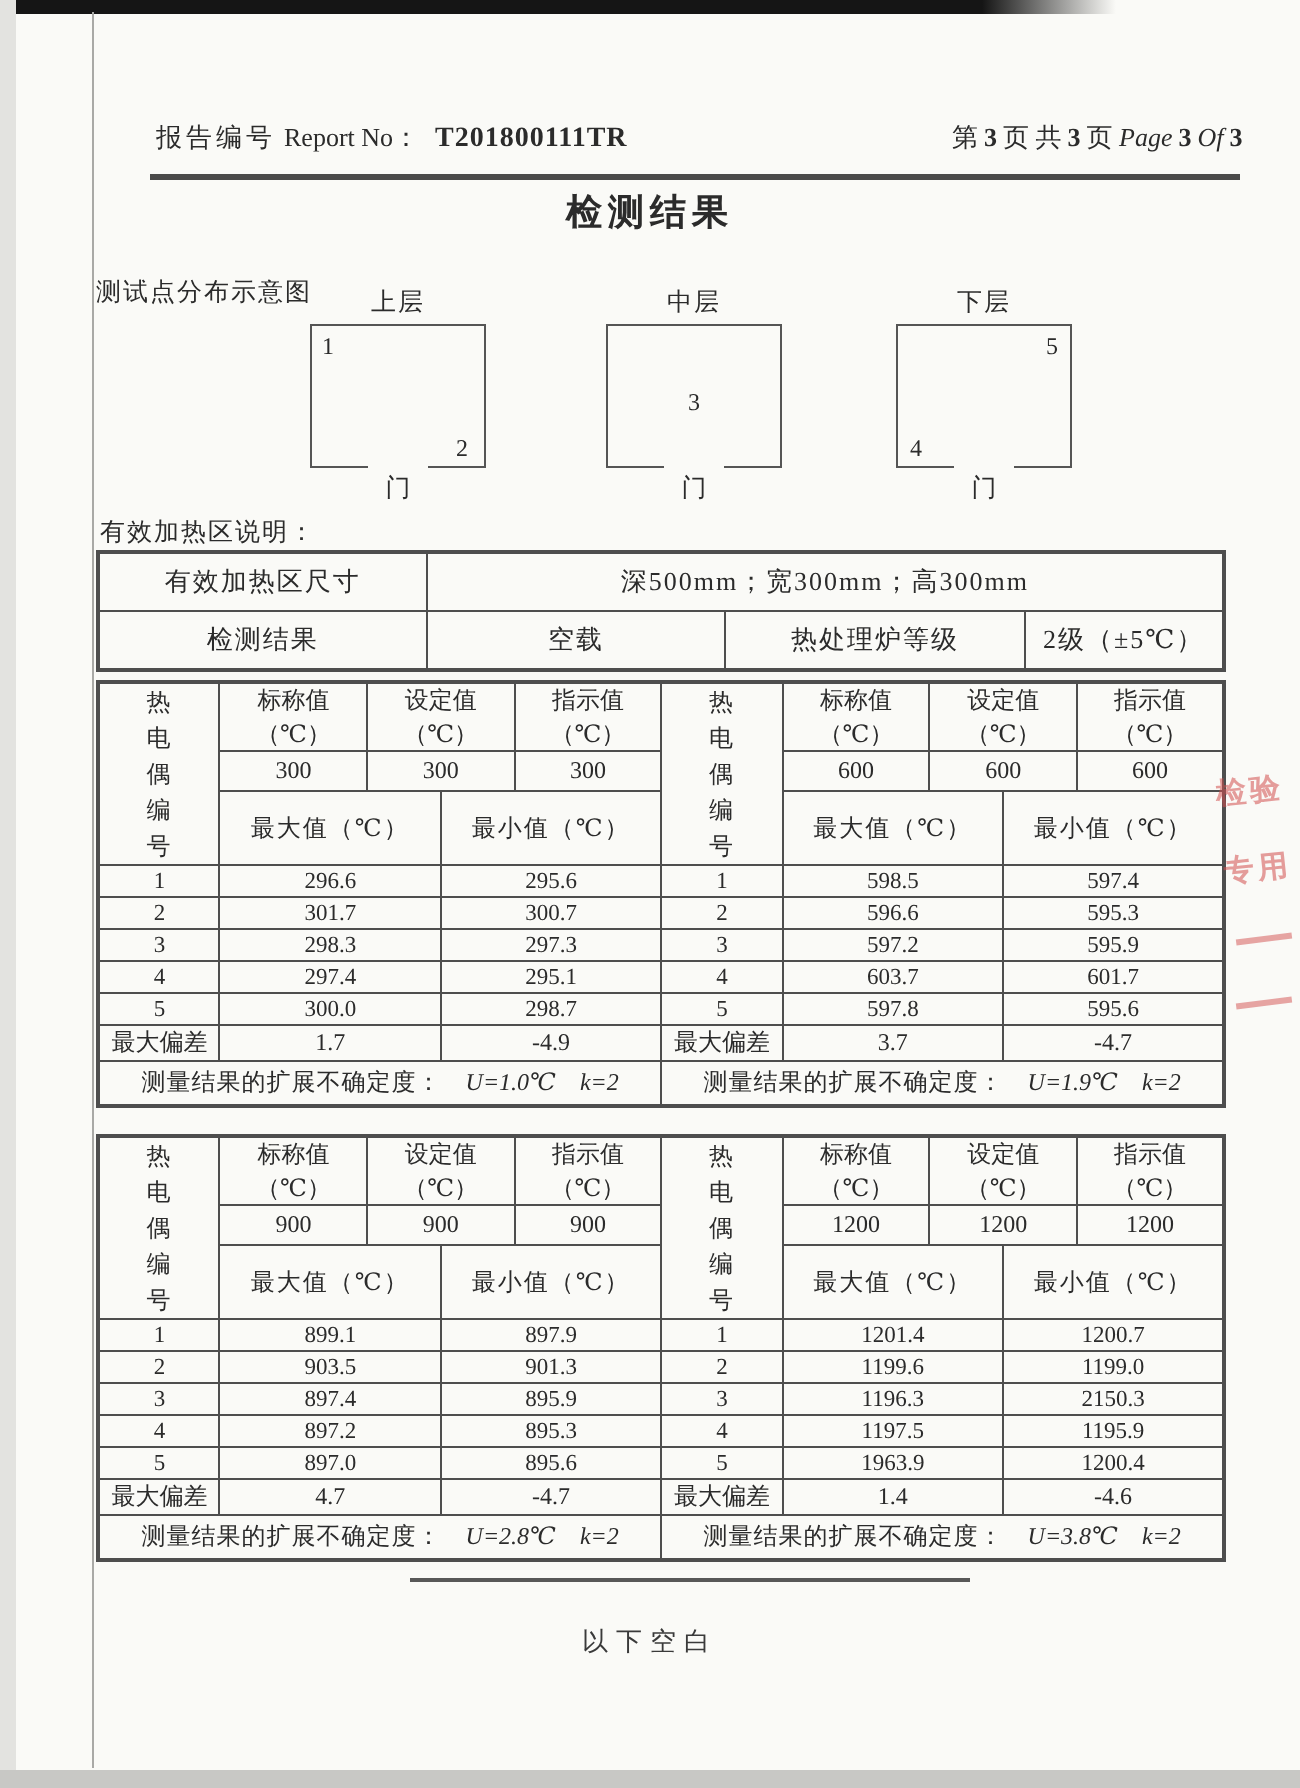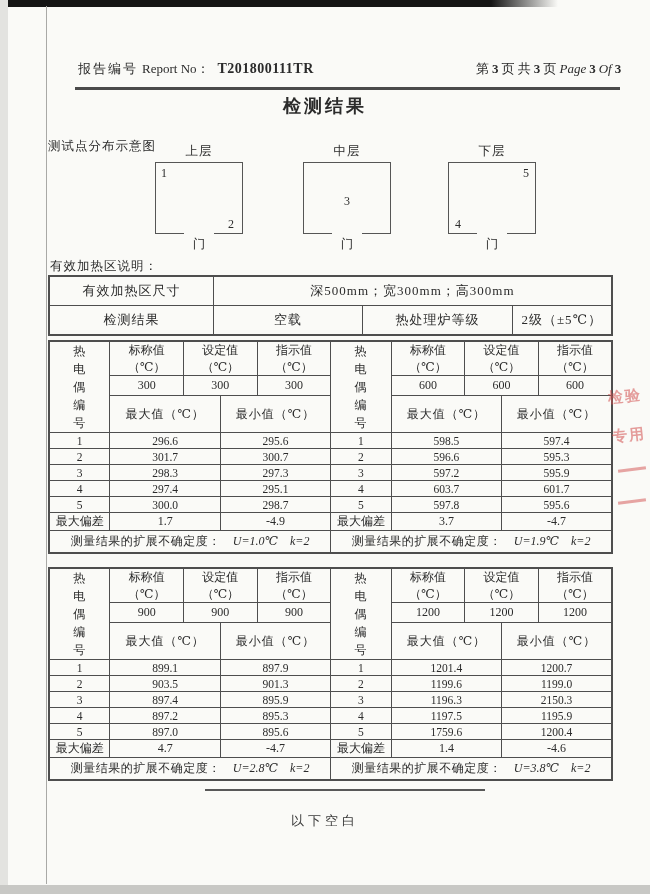--- a/index.html
+++ b/index.html
@@ -359,21 +359,21 @@
       <td colspan="3">895.3</td>
       <td>4</td>
       <td colspan="3">1197.5</td>
       <td colspan="3">1195.9</td>
     </tr>
     <tr class="r-d">
       <td>5</td>
       <td colspan="3">897.0</td>
       <td colspan="3">895.6</td>
       <td>5</td>
-      <td colspan="3">1759.6</td>
+      <td colspan="3">1963.9</td>
       <td colspan="3">1200.4</td>
     </tr>
     <tr class="r-dev">
       <td>最大偏差</td>
       <td colspan="3">4.7</td>
       <td colspan="3">-4.7</td>
       <td>最大偏差</td>
       <td colspan="3">1.4</td>
       <td colspan="3">-4.6</td>
     </tr>

